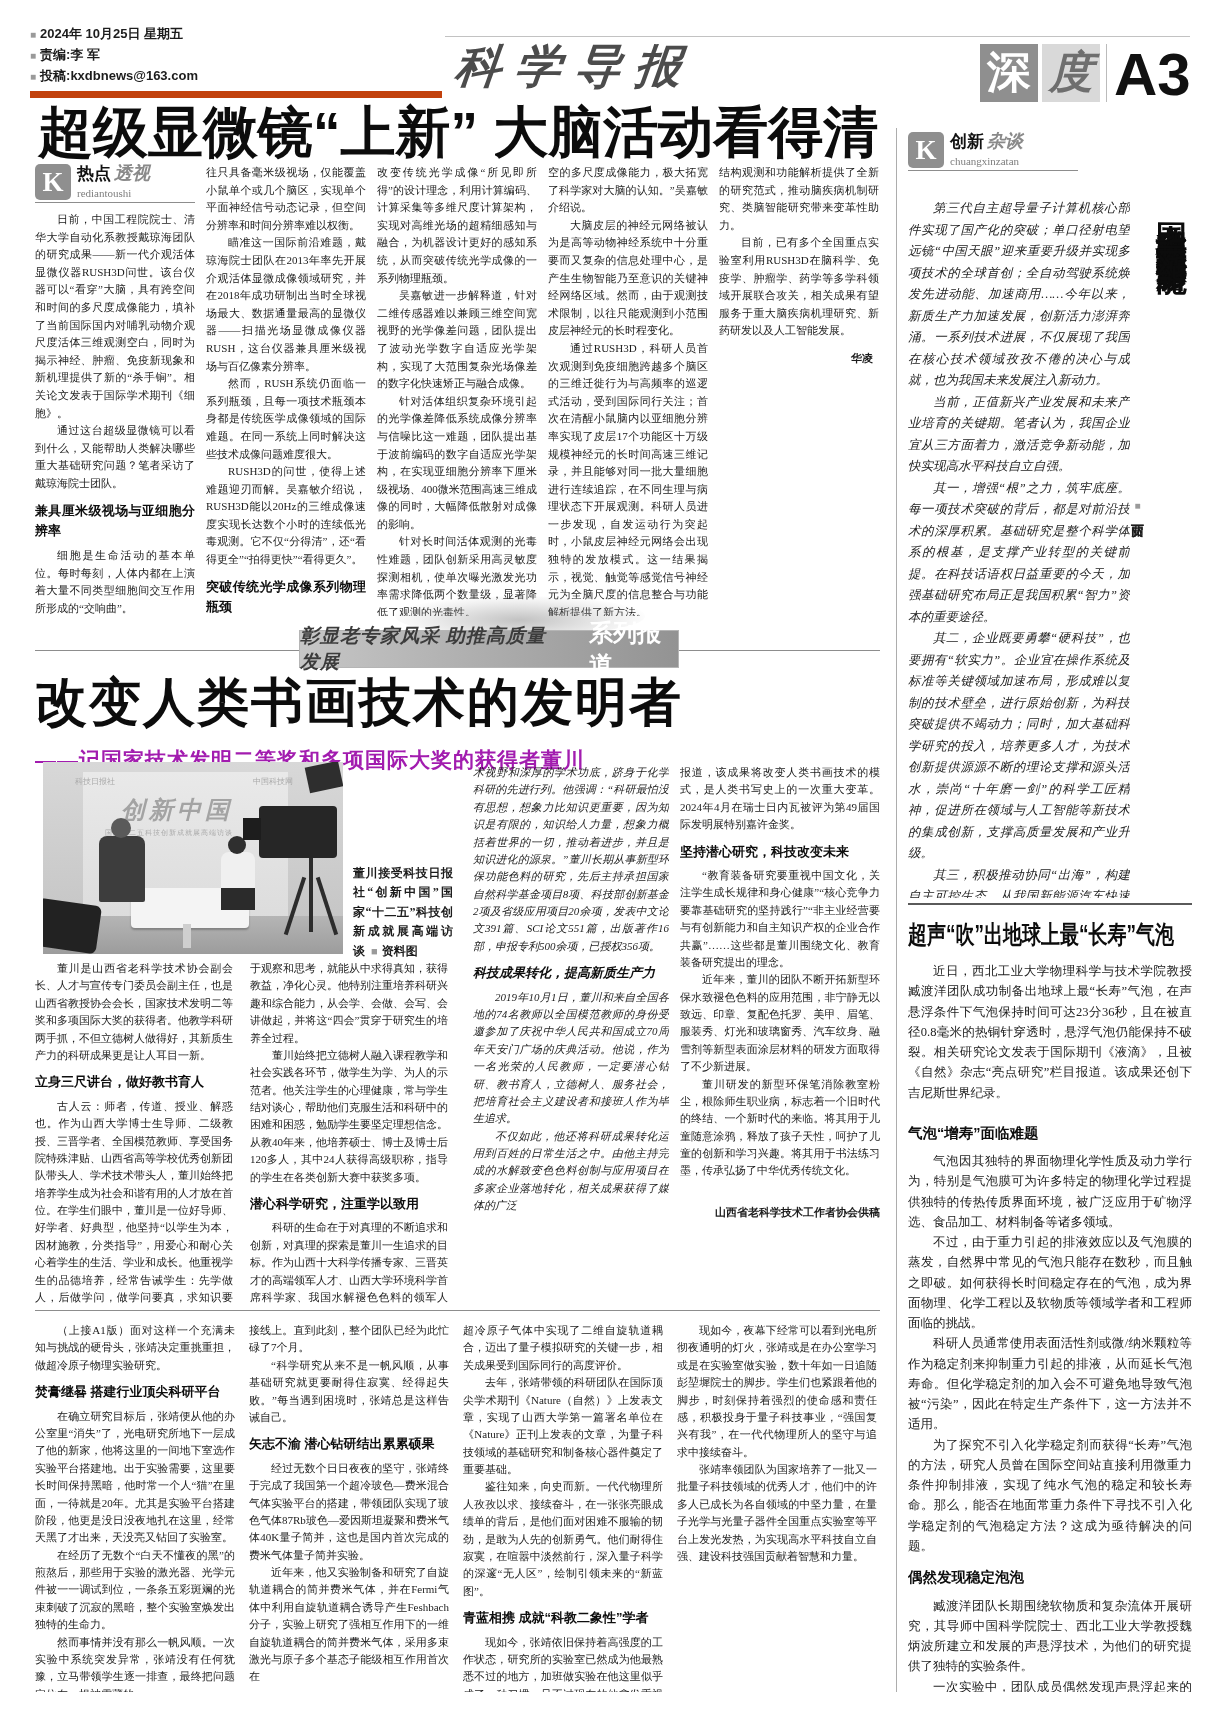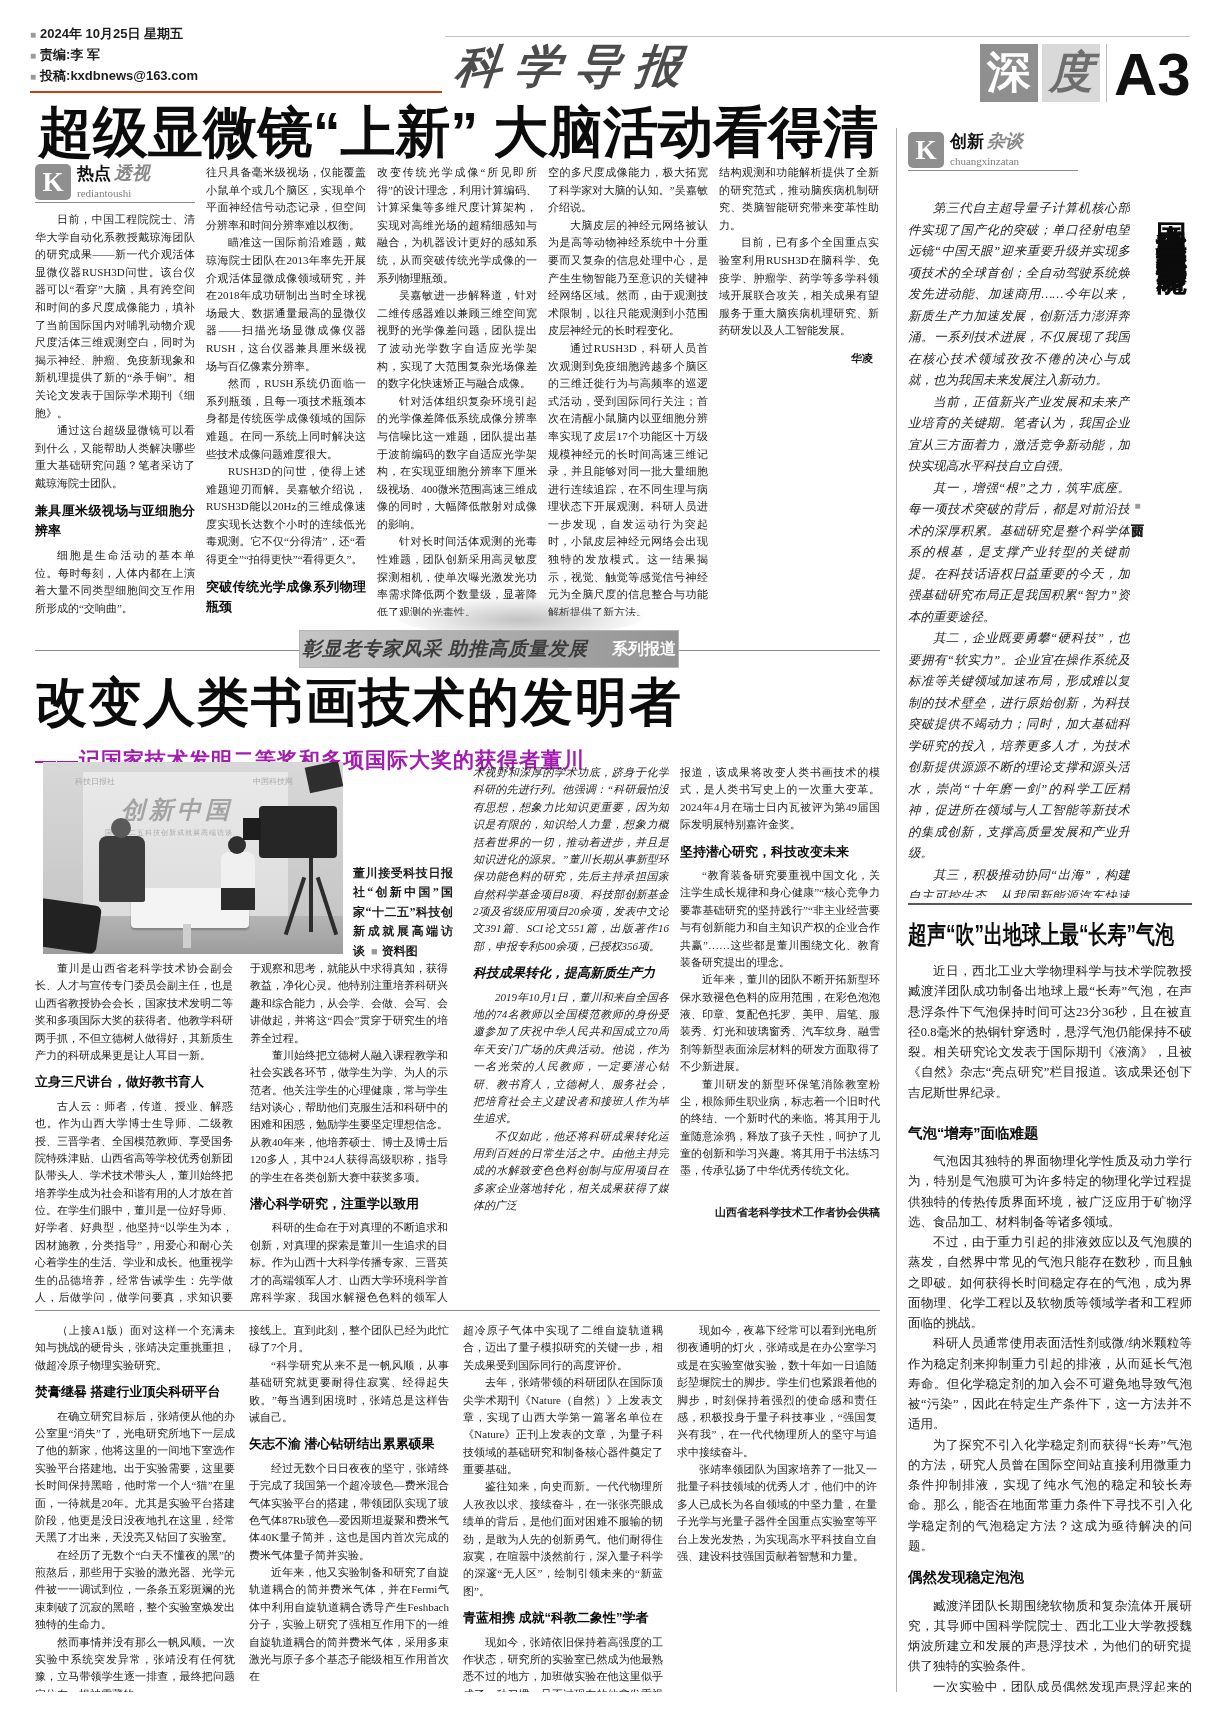--- a/index.html
+++ b/index.html
@@ -1,21 +1,21 @@
 <!DOCTYPE html>
 <html><head>
 <meta charset="utf-8">
 <style>
   html,body{margin:0;padding:0;background:#e9e9e9;}
   .page{position:relative;width:1220px;height:1725px;background:#ffffff;margin:0 auto;
         font-family:"Liberation Serif","DejaVu Serif",serif;color:#1c1c1c;overflow:hidden;}
   .sans{font-family:"Liberation Sans","DejaVu Sans",sans-serif;}
   
   .mast-info{position:absolute;left:30px;top:24px;width:412px;font-size:13px;font-weight:bold;
-             font-family:"Liberation Sans","DejaVu Sans",sans-serif;line-height:20px;border-bottom:2px solid #c2410c;padding-bottom:4px;}
+             font-family:"Liberation Sans","DejaVu Sans",sans-serif;line-height:20px;border-bottom:7px solid #c2410c;padding-bottom:4px;}
   .mast-info .row{white-space:nowrap;}
   .sq{color:#9a9a9a;font-size:10px;margin-right:4px;}
   .paper-logo{position:absolute;left:455px;top:36px;font-size:46px;font-weight:bold;font-style:italic;
               color:#4c4c4c;letter-spacing:14px;transform:skewX(-6deg);}
   .mast-grayline{position:absolute;left:445px;top:36px;width:745px;height:1px;background:#c2c2c2;}
   .sec-box{position:absolute;top:44px;width:58px;height:58px;text-align:center;line-height:58px;font-size:44px;font-weight:bold;}
   #sec-shen{left:980px;background:#8f8f8f;color:#fff;}
   #sec-du{left:1042px;background:#d9d9d9;color:#6e6e6e;font-style:italic;font-family:"Liberation Serif",serif;}
   .sec-divider{position:absolute;left:1106px;top:44px;width:1px;height:58px;background:#bbb;}
   .page-no{position:absolute;left:1114px;top:40px;font-size:60px;font-weight:bold;color:#111;
@@ -56,21 +56,21 @@
                   font-family:"Liberation Sans","DejaVu Sans",sans-serif;font-weight:bold;font-size:31px;letter-spacing:2px;color:#0c0c0c;}
   #opinion-byline{position:absolute;right:46px;top:368px;writing-mode:vertical-rl;text-orientation:upright;
                   font-size:13px;font-weight:bold;}
   #opinion-byline .sq{writing-mode:vertical-rl;margin:0 0 3px 0;}
   
   .ink-blob{position:absolute;left:395px;top:596px;width:250px;height:40px;border-radius:50%;
             background:radial-gradient(ellipse at 50% 60%, rgba(120,120,120,.45), rgba(160,160,160,.15) 55%, transparent 75%);}
   .series-banner{position:absolute;left:300px;top:631px;width:378px;height:36px;display:flex;align-items:center;justify-content:center;
                  background:linear-gradient(90deg,#c6c6c6,#939393);box-shadow:0 0 0 1px #b5b5b5;}
   .series-banner .script{font-style:italic;font-weight:bold;font-size:19px;color:#3c3c3c;letter-spacing:1px;}
-  .series-banner .bold{font-family:"Liberation Sans",sans-serif;font-weight:bold;font-size:16px;color:#fff;margin-left:24px;}
+  .series-banner .bold{font-family:"Liberation Sans",sans-serif;font-weight:bold;font-size:24px;color:#fff;margin-left:24px;}
   
   #feature{position:absolute;left:35px;top:668px;width:845px;height:640px;}
   #feature-headline{font-size:52px;font-weight:bold;font-family:"Liberation Sans","DejaVu Sans",sans-serif;
                     color:#0c0c0c;white-space:nowrap;letter-spacing:2px;}
   #feature-subtitle{margin-top:8px;font-size:21px;font-weight:bold;font-family:"Liberation Sans",sans-serif;color:#a21caf;letter-spacing:1px;}
   #feature .col{position:absolute;font-size:11px;line-height:1.58;}
   #fc1{left:0;top:292px;width:198px;height:344px;}
   #fc2{left:215px;top:292px;width:198px;height:344px;}
   #fc3{left:438px;top:96px;width:196px;height:540px;font-style:italic;}
   #fc4{left:645px;top:96px;width:200px;height:540px;}
@@ -239,21 +239,21 @@
     <div class="col" id="fc3">
         <p class="cont">术视野和深厚的学术功底，跻身于化学科研的先进行列。他强调：“科研最怕没有思想，想象力比知识更重要，因为知识是有限的，知识给人力量，想象力概括着世界的一切，推动着进步，并且是知识进化的源泉。”董川长期从事新型环保功能色料的研究，先后主持承担国家自然科学基金项目8项、科技部创新基金2项及省级应用项目20余项，发表中文论文391篇、SCI论文551篇，出版著作16部，申报专利500余项，已授权356项。</p>
         <h4 class="colsub">科技成果转化，提高新质生产力</h4>
         <p>2019年10月1日，董川和来自全国各地的74名教师以全国模范教师的身份受邀参加了庆祝中华人民共和国成立70周年天安门广场的庆典活动。他说，作为一名光荣的人民教师，一定要潜心钻研、教书育人，立德树人、服务社会，把培育社会主义建设者和接班人作为毕生追求。</p>
         <p>不仅如此，他还将科研成果转化运用到百姓的日常生活之中。由他主持完成的水解致变色色料创制与应用项目在多家企业落地转化，相关成果获得了媒体的广泛</p>
       </div>
     <div class="col" id="fc4">
         <p class="cont">报道，该成果将改变人类书画技术的模式，是人类书写史上的一次重大变革。2024年4月在瑞士日内瓦被评为第49届国际发明展特别嘉许金奖。</p>
         <h4 class="colsub">坚持潜心研究，科技改变未来</h4>
         <p>“教育装备研究要重视中国文化，关注学生成长规律和身心健康”“核心竞争力要靠基础研究的坚持践行”“非主业经营要与有创新能力和自主知识产权的企业合作共赢”……这些都是董川围绕文化、教育装备研究提出的理念。</p>
-        <p>近年来，董川的团队不断开拓新型环保水致褪色色料的应用范围，在彩色泡泡液、印章、复配色托罗、美甲、眉笔、服装秀、灯光和玻璃窗秀、汽车纹身、融雪剂等新型表面涂层材料的研发方面取得了不少新进展。</p>
+        <p>近年来，董川的团队不断开拓新型环保水致褪色色料的应用范围，非宁静无以致远、印章、复配色托罗、美甲、眉笔、服装秀、灯光和玻璃窗秀、汽车纹身、融雪剂等新型表面涂层材料的研发方面取得了不少新进展。</p>
         <p>董川研发的新型环保笔消除教室粉尘，根除师生职业病，标志着一个旧时代的终结、一个新时代的来临。将其用于儿童随意涂鸦，释放了孩子天性，呵护了儿童的创新和学习兴趣。将其用于书法练习墨，传承弘扬了中华优秀传统文化。</p>
         <div class="credit">山西省老科学技术工作者协会供稿</div>
       </div>
   </div>
 
   <div id="bubble">
     <div id="bubble-headline">超声“吹”出地球上最“长寿”气泡</div>
     <div class="body col">
         <p>近日，西北工业大学物理科学与技术学院教授臧渡洋团队成功制备出地球上最“长寿”气泡，在声悬浮条件下气泡保持时间可达23分36秒，且在被直径0.8毫米的热铜针穿透时，悬浮气泡仍能保持不破裂。相关研究论文发表于国际期刊《液滴》，且被《自然》杂志“亮点研究”栏目报道。该成果还创下吉尼斯世界纪录。</p>
       </div>

